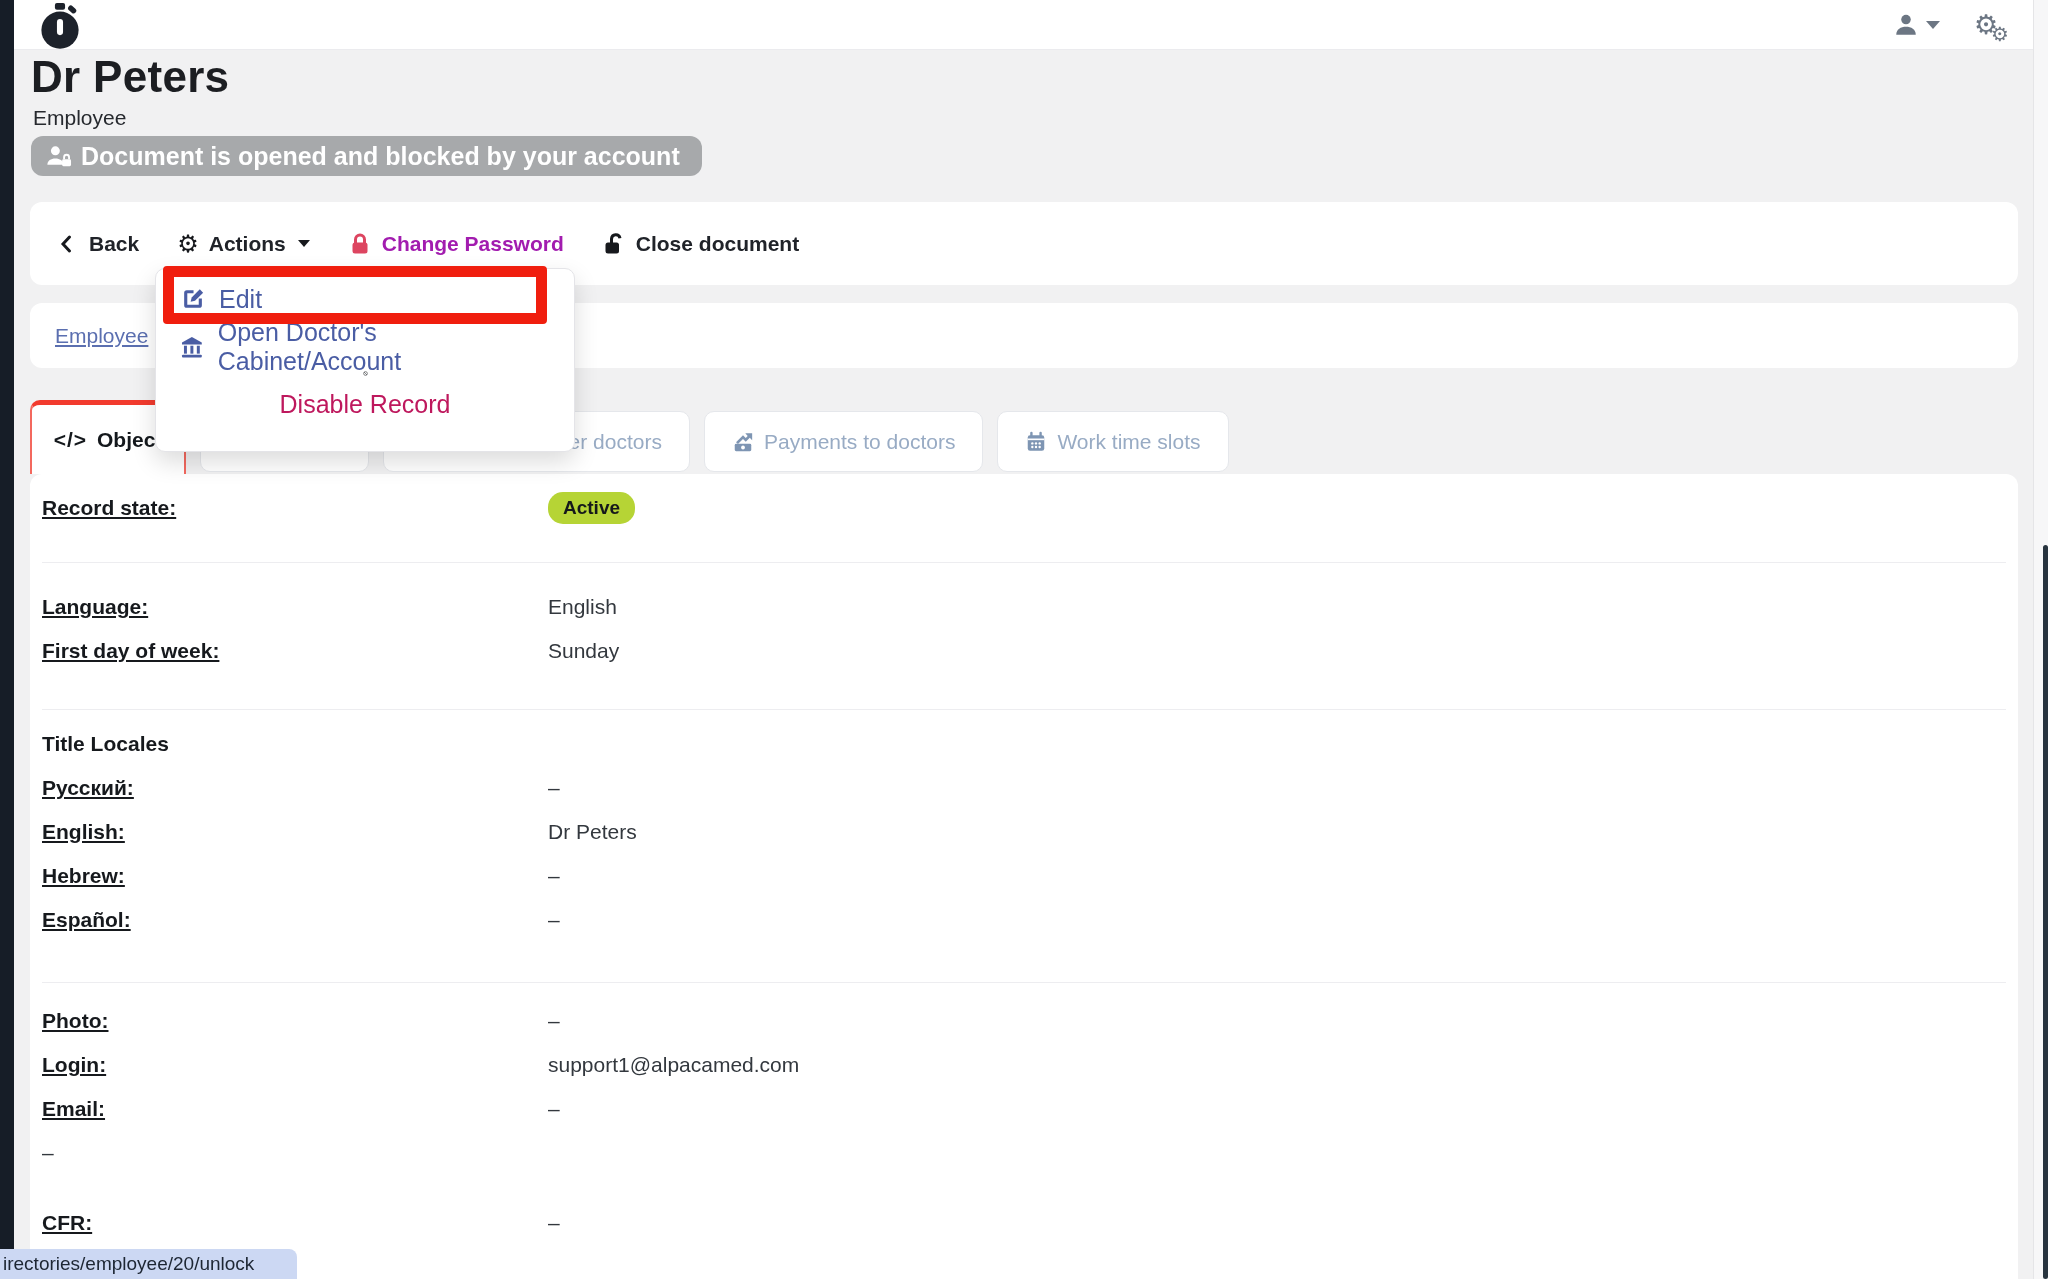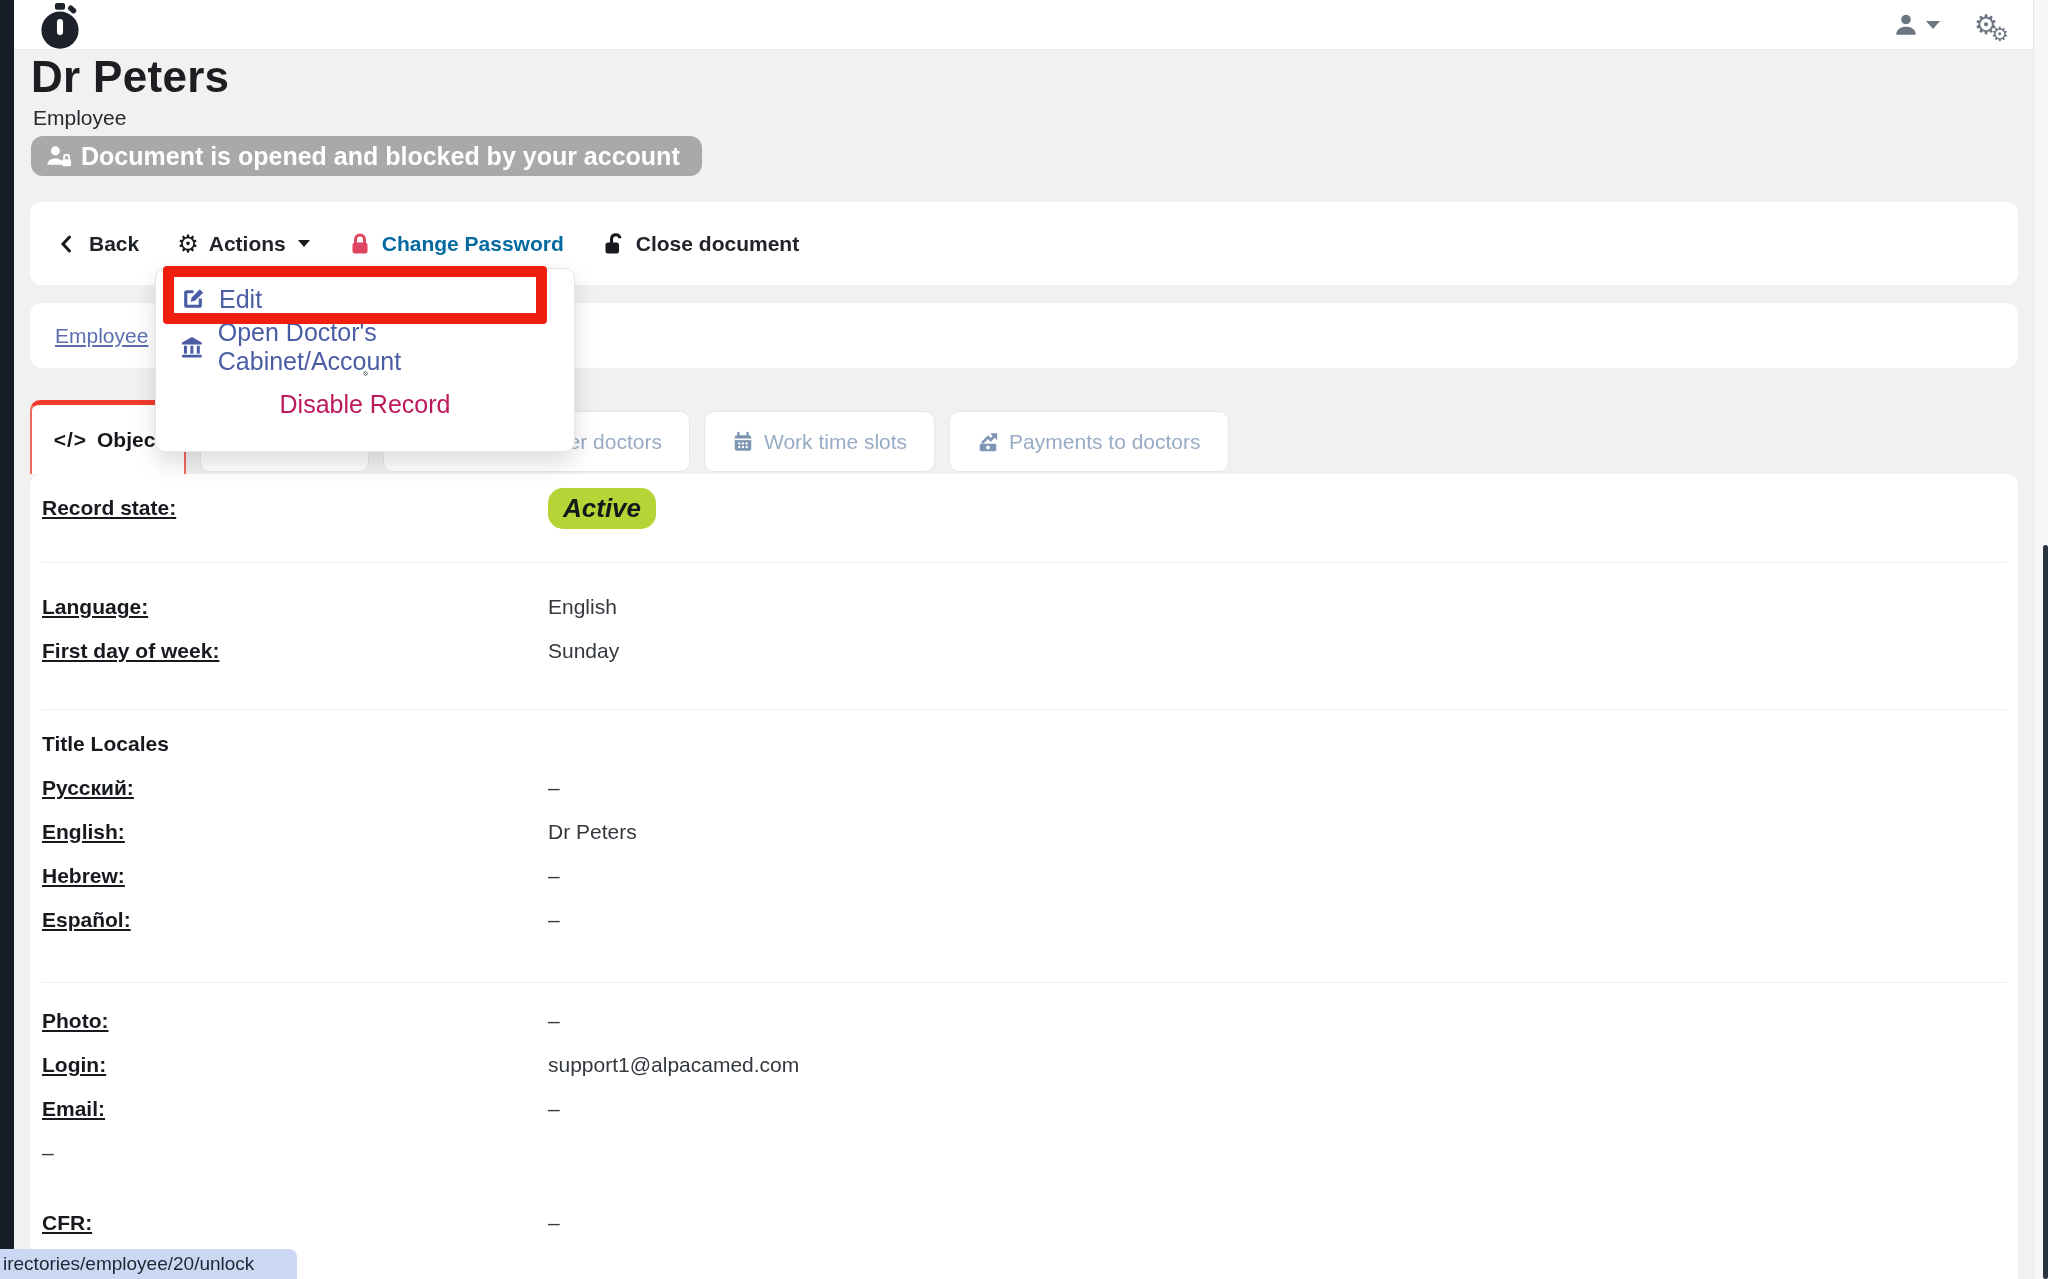--- a/index.html
+++ b/index.html
@@ -31,42 +31,42 @@
   .page-subtitle { position:absolute; left:33px; top:106px; font-size:21px; color:#26292e; }
   .lock-banner { position:absolute; left:31px; top:136px; height:40px; display:inline-flex; align-items:center;
     padding:0 22px 0 14px; gap:8px; background:#a7a9ab; color:#fff; font-weight:700; font-size:25px; border-radius:12px; }
   .lock-banner svg { width:28px; height:26px; fill:#fff; }
 
   
   .card { position:absolute; left:30px; width:1988px; background:#fff; border-radius:12px; }
   .toolbar-card { top:202px; height:83px; display:flex; align-items:center; padding-left:25px; gap:38px; z-index:6; }
   .tb-item { display:flex; align-items:center; gap:10px; font-size:21px; font-weight:600; color:#202329; cursor:pointer; white-space:nowrap; }
   .tb-item svg { width:24px; height:24px; }
-  .tb-danger { color:#0369a1; }
+  .tb-danger { color:#a21caf; }
   .gear-glyph { font-size:24px; line-height:24px; color:#17191d; }
   .caret-sm { width:0; height:0; border-left:6px solid transparent; border-right:6px solid transparent; border-top:7px solid #17191d; margin-left:2px; }
 
   .breadcrumb-card { top:303px; height:65px; display:flex; align-items:center; padding-left:25px; z-index:2; }
   .bc-link { font-size:21px; color:#5b6fb0; text-decoration:underline; cursor:pointer; }
 
   
   .tabs { position:absolute; left:30px; top:400px; width:1988px; height:74px; display:flex; align-items:flex-end; gap:14px; z-index:10; }
   .tab { display:flex; align-items:center; justify-content:center; gap:10px; background:#fff; cursor:pointer; white-space:nowrap; }
   .tab.inactive { height:61px; margin-bottom:2px; border:1px solid #e5e7eb; border-radius:10px; padding:0 27px; color:#98abc4; font-size:21px; font-weight:500; }
   .tab.inactive svg { width:22px; height:22px; fill:#7e95b3; }
   .tab.active { height:74px; width:156px; border-radius:10px 10px 0 0; border-top:5px solid #f23b2e; border-left:2px solid #f3685e; border-right:2px solid #f3685e;
     color:#14181c; font-size:21px; font-weight:700; }
   .code-glyph { font-weight:700; letter-spacing:1px; }
 
   
   .main-card { top:474px; height:830px; padding:12px 12px 0 12px; z-index:3; }
   .row { display:grid; grid-template-columns:506px 1fr; align-items:center; height:44px; }
   .lbl { font-size:21px; font-weight:700; color:#16191d;text-decoration:underline; }
   .val { font-size:21px; color:#33383e; }
-  .badge-active { display:inline-block; background:#b6d435; color:#15181b; font-size:26px; font-weight:700; padding:5px 15px; border-radius:15px;font-style:italic; }
+  .badge-active { display:inline-block; background:#b6d435; color:#15181b; font-size:19px; font-weight:700; padding:5px 15px; border-radius:15px; }
   .divider { border:none; border-top:1px solid #ededf0; }
   .sec-1 { padding-bottom:32px; }
   .sec-2 { padding-top:22px; padding-bottom:36px; }
   .sec-3 { padding-top:20px; padding-bottom:40px; }
   .sec-title { font-size:21px; font-weight:700; height:28px; margin-bottom:8px; display:flex; align-items:center; }
   .sec-4 { padding-top:16px; }
   .sec-5 { margin-top:26px; }
 
   
   .dropdown { position:absolute; left:155px; top:268px; width:420px; height:184px; background:#fff; border:1px solid #e4e4e8; border-radius:10px;
@@ -166,42 +166,42 @@
   </div>
   <div class="tab inactive">
     <svg viewBox="0 0 24 24">
       <circle cx="12" cy="7.5" r="4.4"></circle>
         <path d="M3.5 21c0-4.4 3.8-6.6 8.5-6.6s8.5 2.2 8.5 6.6z"></path>
     </svg>
     <span>Access to other doctors</span>
   </div>
   <div class="tab inactive">
     <svg viewBox="0 0 24 24">
+      <path d="M14.5 2.5H22v7.5l-2.6-2.6-4.4 4.4-3-3-5.5 5.5-2.1-2.1 7.6-7.6 3 3 2.1-2.1z"></path>
+      <rect x="3" y="14" width="18" height="8" rx="1.5"></rect>
+      <circle cx="12" cy="18" r="2.1" fill="#fff"></circle>
+    </svg>
+    <span>Payments to doctors</span>
+  </div>
+  <div class="tab inactive">
+    <svg viewBox="0 0 24 24">
       <path d="M7 2v3M17 2v3" stroke="#7e95b3" stroke-width="2.6" fill="none" stroke-linecap="round"></path>
       <rect x="3" y="4.5" width="18" height="17" rx="2.5"></rect>
       <rect x="3" y="8.2" width="18" height="1.8" fill="#fff"></rect>
       <g fill="#fff">
         <circle cx="8" cy="13.5" r="1.3"></circle>
           <circle cx="12" cy="13.5" r="1.3"></circle>
           <circle cx="16" cy="13.5" r="1.3"></circle>
         <circle cx="8" cy="17.5" r="1.3"></circle>
           <circle cx="12" cy="17.5" r="1.3"></circle>
           <circle cx="16" cy="17.5" r="1.3"></circle>
       </g>
     </svg>
     <span>Work time slots</span>
   </div>
-  <div class="tab inactive">
-    <svg viewBox="0 0 24 24">
-      <path d="M14.5 2.5H22v7.5l-2.6-2.6-4.4 4.4-3-3-5.5 5.5-2.1-2.1 7.6-7.6 3 3 2.1-2.1z"></path>
-      <rect x="3" y="14" width="18" height="8" rx="1.5"></rect>
-      <circle cx="12" cy="18" r="2.1" fill="#fff"></circle>
-    </svg>
-    <span>Payments to doctors</span>
-  </div>
 </div>
 
 <div class="card main-card">
   <div class="sec-1">
     <div class="row">
       <div class="lbl">Record state:</div>
       <div class="val"><span class="badge-active">Active</span></div>
     </div>
   </div>
   <hr class="divider">

